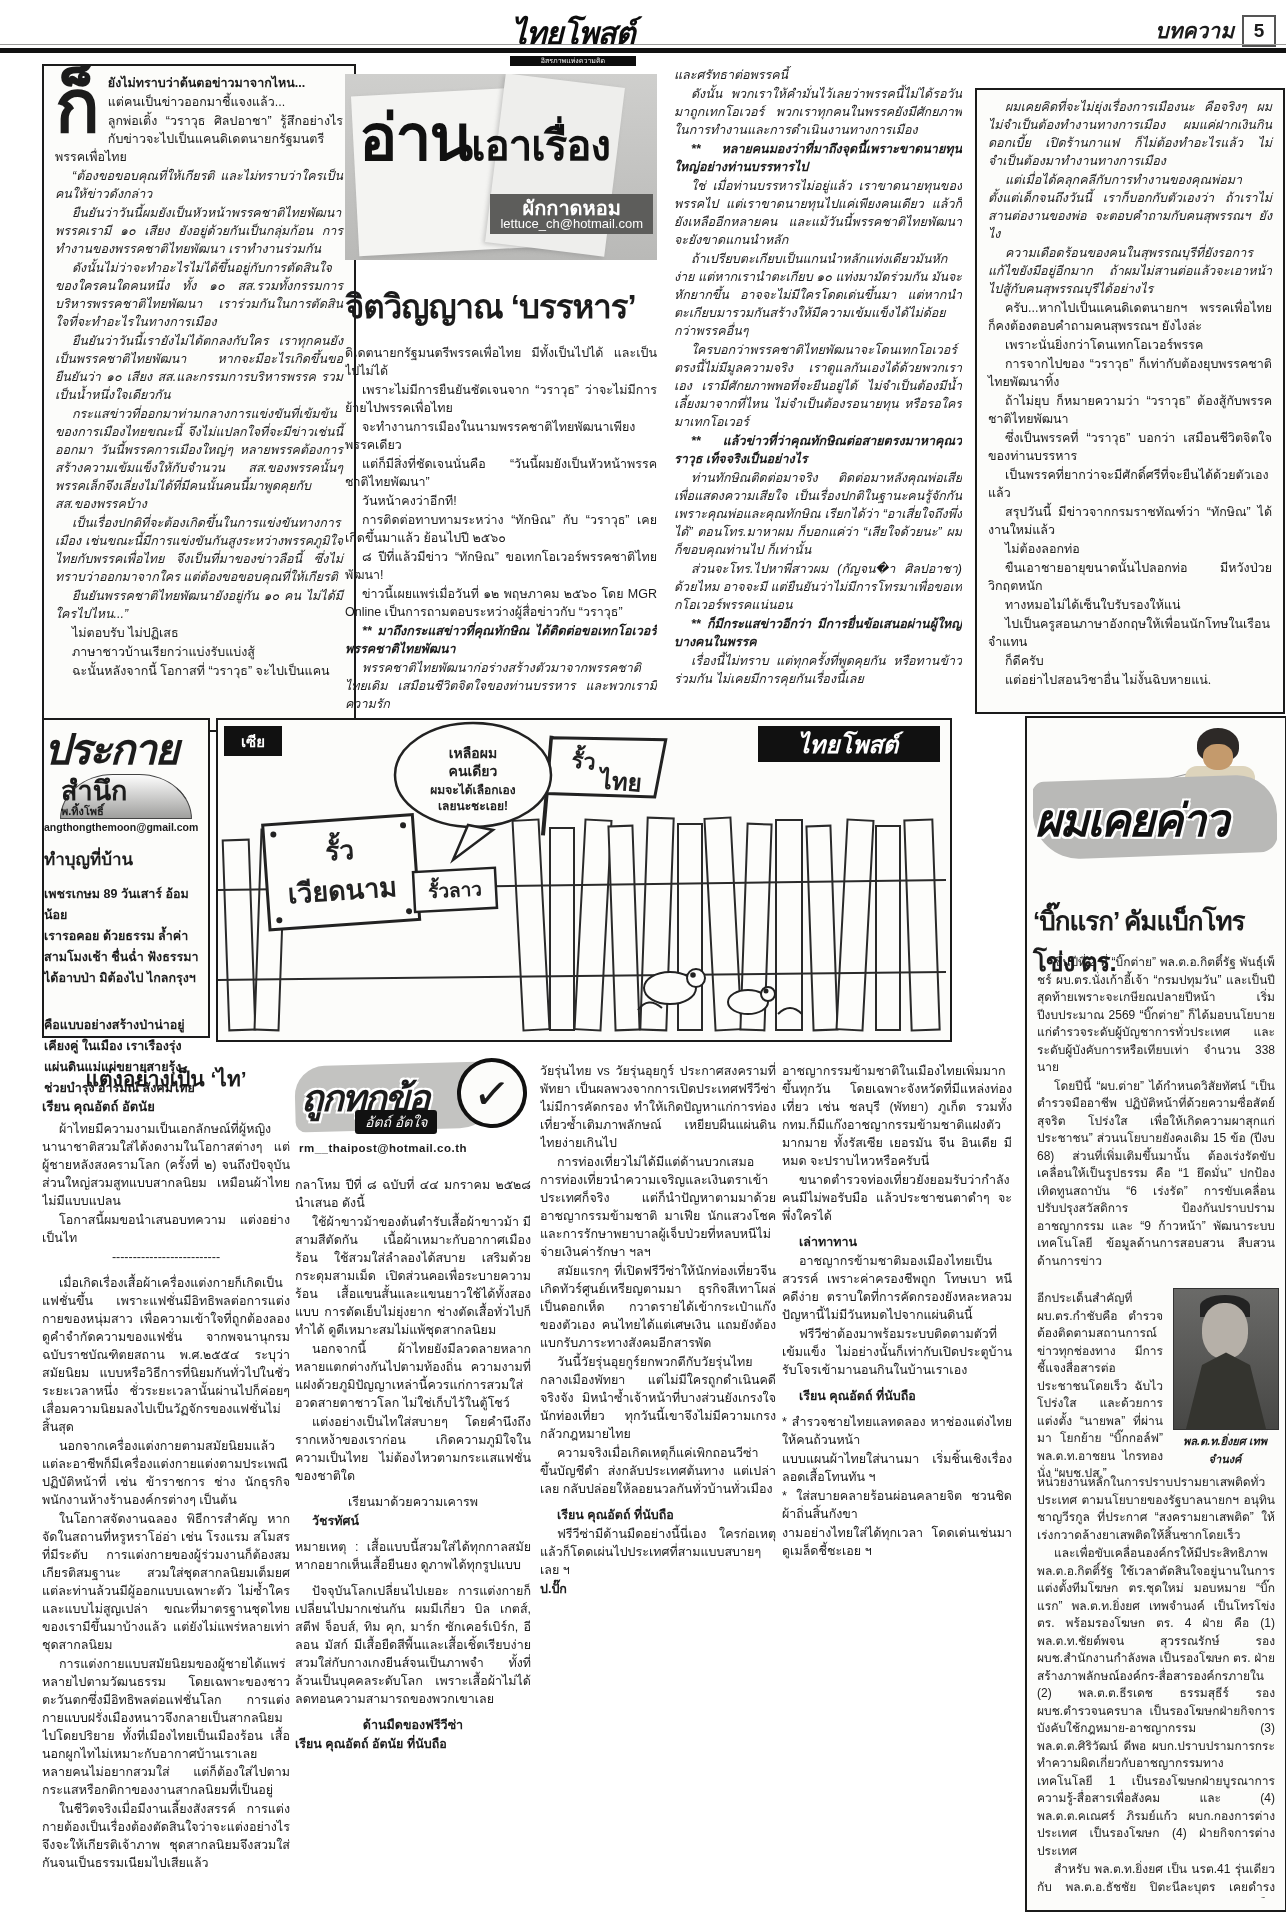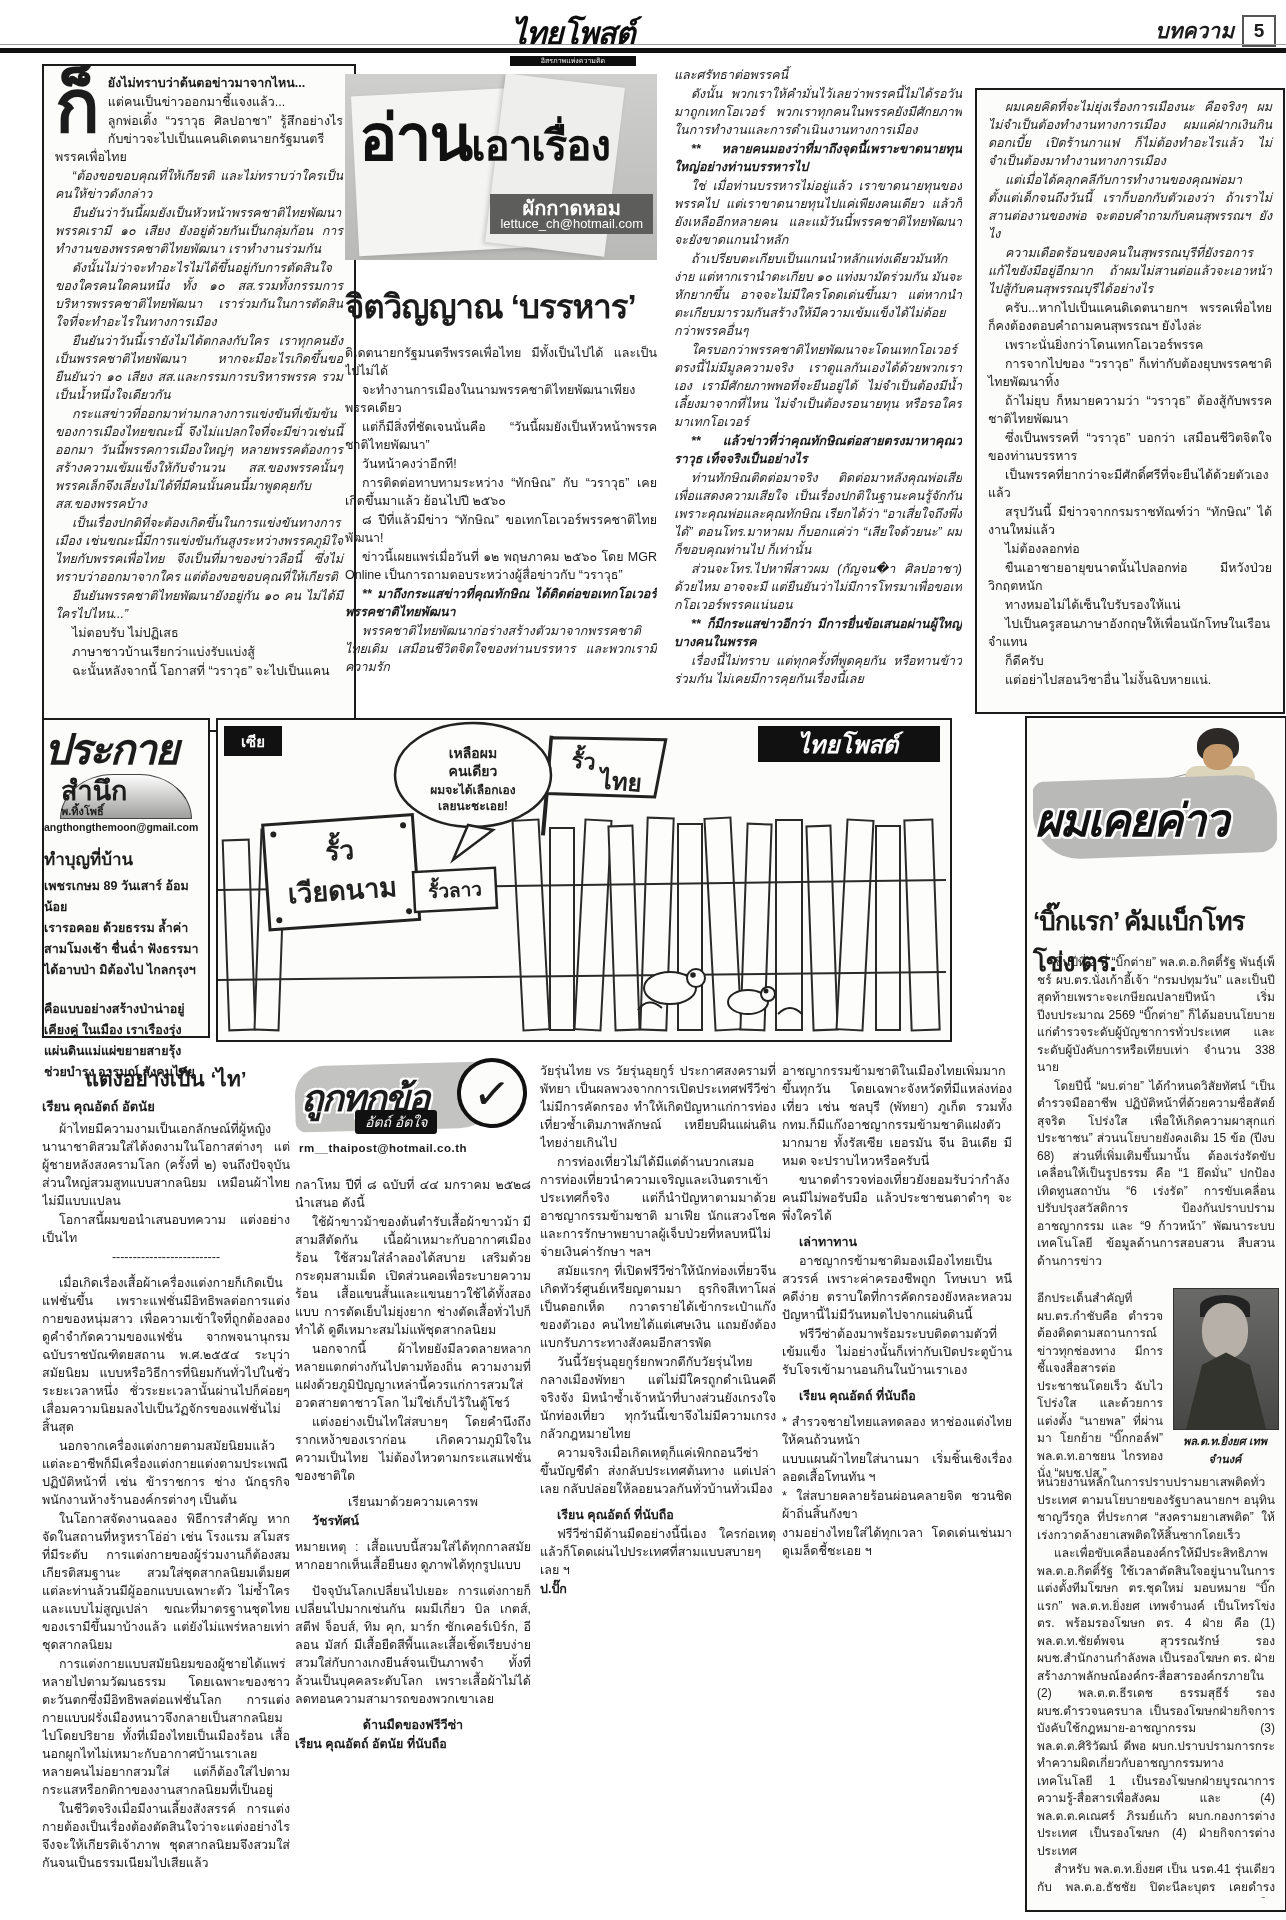--- a/index.html
+++ b/index.html
@@ -40,21 +40,21 @@
   #rs-badge .e{font-size:13px;line-height:10px;}
   #headline{left:345px;top:280px;width:316px;font-size:33px;font-weight:900;letter-spacing:-1px;}
   
   #prakai{left:42px;top:718px;width:164px;height:316px;}
   #prakai .script{font-family:"Liberation Serif","DejaVu Serif",serif;font-style:italic;font-weight:900;font-size:42px;line-height:44px;margin-top:8px;letter-spacing:-2px;}
   #prakai .ribbon{margin:2px auto 0;width:130px;background:linear-gradient(#fdfdfd,#9f9f9d);border:1px solid #444;border-radius:40%/100% 100% 0 0;padding:2px 0 0;}
   #prakai .ribbon .s{font-size:27px;font-weight:900;line-height:28px;}
   #prakai .ribbon .a{font-size:11px;font-weight:bold;line-height:13px;}
   #prakai .mail{font-size:10.5px;font-weight:bold;margin-top:2px;}
   #prakai .pt{font-size:17px;font-weight:bold;margin-top:12px;}
-  #prakai .poem{font-size:12.5px;font-weight:bold;line-height:21px;margin-top:4px;}
+  #prakai .poem{font-size:12.5px;font-weight:bold;line-height:21px;margin-top:12px;}
   #prakai .poem p{margin:0;}
   #prakai .gap{height:14px;}
   
   #cartoon{left:216px;top:718px;width:732px;height:320px;overflow:hidden;}
   
   #tonpon{left:1025px;top:716px;width:258px;height:1192px;}
   #tp-logo{position:absolute;left:6px;top:8px;width:244px;height:168px;overflow:hidden;}
   #tp-brush{position:absolute;left:0px;top:52px;width:244px;height:78px;background:#b9b9b7;border-radius:12px 40px 18px 46px;transform:rotate(-2deg);}
   #tp-word{position:absolute;left:2px;top:58px;width:242px;font-size:45px;font-weight:900;font-style:italic;letter-spacing:-2px;color:#111;
     text-shadow:-2px -2px 0 #fff,2px -2px 0 #fff,-2px 2px 0 #fff,2px 2px 0 #fff;}
@@ -132,20 +132,21 @@
     <div id="rs-badge">
       <div class="n">ผักกาดหอม</div>
       <div class="e">lettuce_ch@hotmail.com</div>
     </div>
   </div>
 
   <div class="abs" id="headline">จิตวิญญาณ ‘บรรหาร’</div>
 
   <div class="abs txt" style="left:345px;top:344px;width:312px;height:366px;">
       <p class="ni">ดิเดตนายกรัฐมนตรีพรรคเพื่อไทย มีทั้งเป็นไปได้ และเป็นไปไม่ได้</p>
+      <p>เพราะไม่มีการยืนยันชัดเจนจาก “วราวุธ” ว่าจะไม่มีการย้ายไปพรรคเพื่อไทย</p>
       <p>จะทำงานการเมืองในนามพรรคชาติไทยพัฒนาเพียงพรรคเดียว</p>
       <p>แต่ก็มีสิ่งที่ชัดเจนนั่นคือ “วันนี้ผมยังเป็นหัวหน้าพรรคชาติไทยพัฒนา”</p>
       <p>วันหน้าคงว่าอีกที!</p>
       <p>การติดต่อทาบทามระหว่าง “ทักษิณ” กับ “วราวุธ” เคยเกิดขึ้นมาแล้ว ย้อนไปปี ๒๕๖๐</p>
       <p>๘ ปีที่แล้วมีข่าว “ทักษิณ” ขอเทกโอเวอร์พรรคชาติไทยพัฒนา!</p>
       <p>ข่าวนี้เผยแพร่เมื่อวันที่ ๑๒ พฤษภาคม ๒๕๖๐ โดย MGR Online เป็นการถามตอบระหว่างผู้สื่อข่าวกับ “วราวุธ”</p>
       <p class="bi">** มาถึงกระแสข่าวที่คุณทักษิณ ได้ติดต่อขอเทกโอเวอร์พรรคชาติไทยพัฒนา</p>
       <p class="i">พรรคชาติไทยพัฒนาก่อร่างสร้างตัวมาจากพรรคชาติไทยเดิม เสมือนชีวิตจิตใจของท่านบรรหาร และพวกเรามีความรัก</p>
     </div>
   <div class="abs txt" style="left:674px;top:66px;width:288px;height:644px;">

